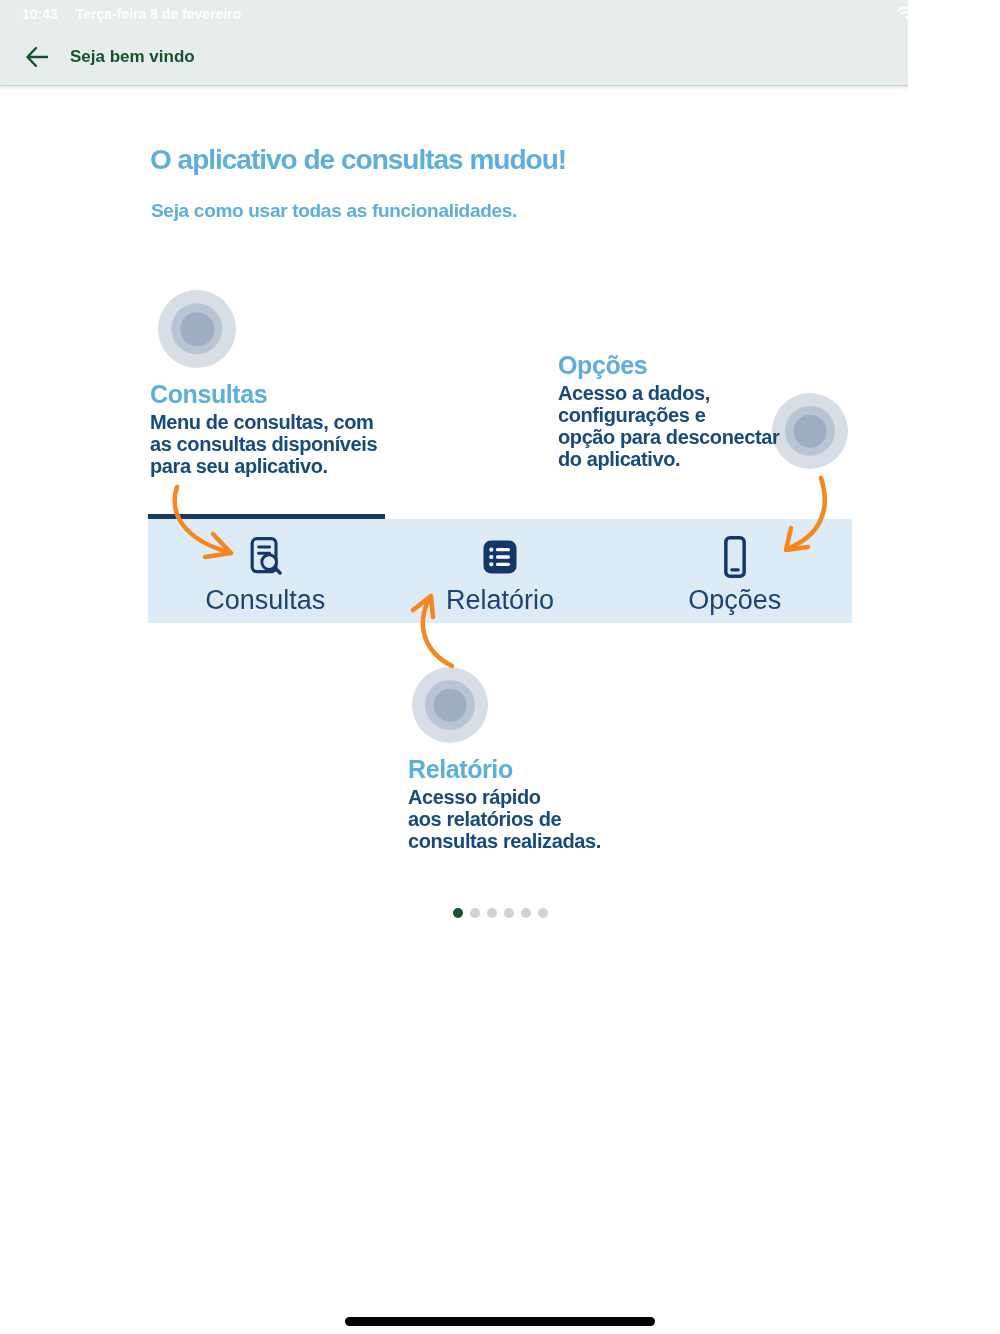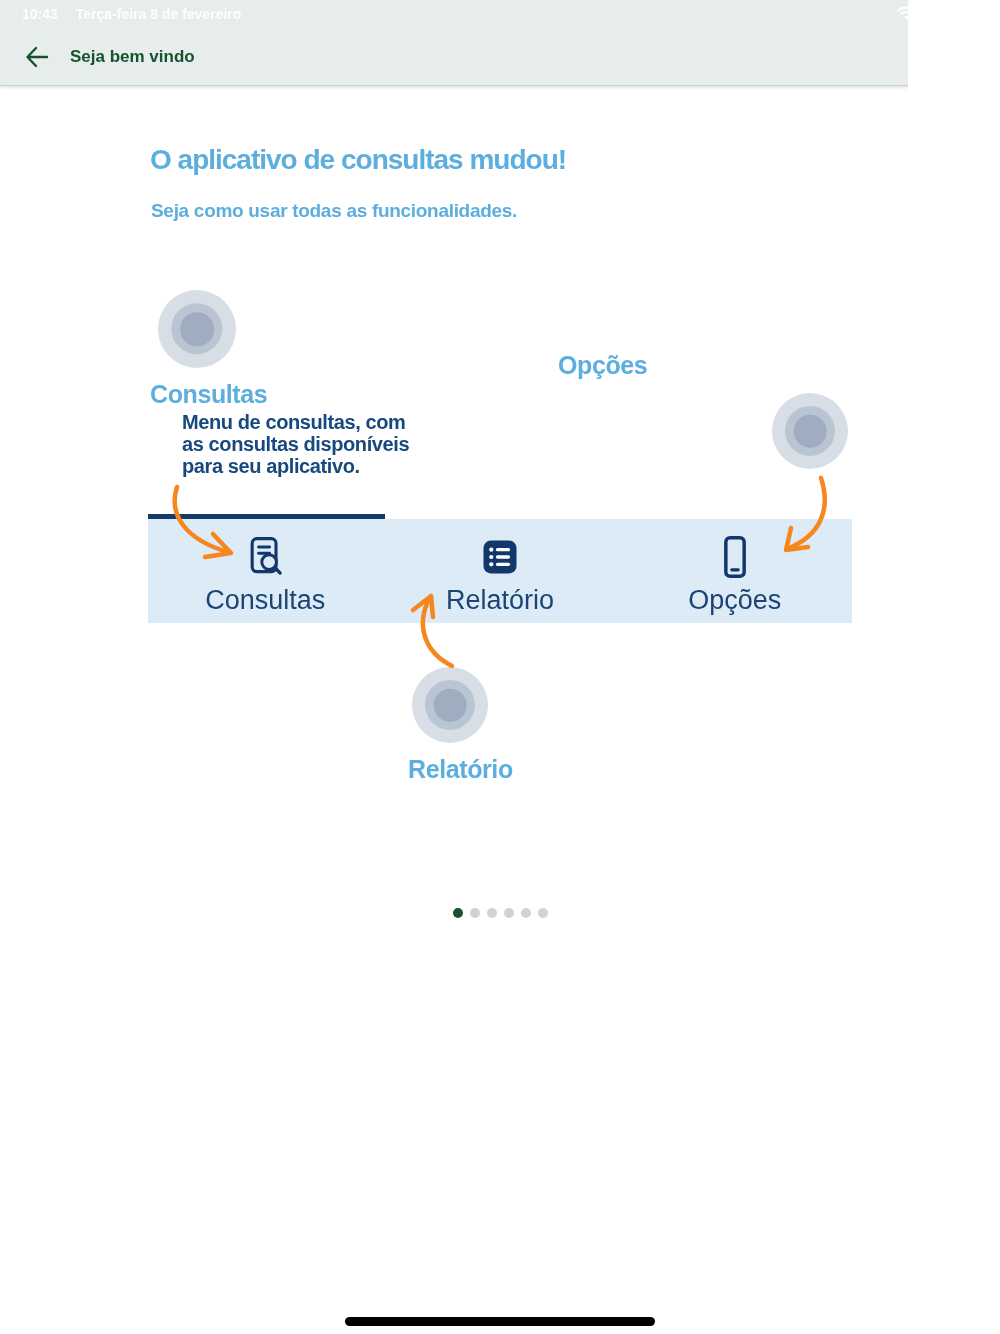--- a/index.html
+++ b/index.html
@@ -62,21 +62,21 @@
   .rings-opcoes    { left: 772px; top: 393px; width: 76px; height: 76px; }
   .rings-relatorio { left: 412px; top: 667px; width: 76px; height: 76px; }
 
   
   .callout-title { position: absolute; color: #5caede; font-size: 25px; font-weight: bold; letter-spacing: -0.4px; }
   .callout-desc  {
     position: absolute; color: #17497e; font-size: 20px; font-weight: bold;
     letter-spacing: -0.4px; line-height: 22px; white-space: pre-line;
   }
   .t-consultas { left: 150px; top: 380px; }
-  .d-consultas { left: 150px; top: 411px; margin-left: 32px; }
+  .d-consultas { left: 150px; top: 411px; }
   .t-opcoes    { left: 558px; top: 351px; }
   .d-opcoes    { left: 558px; top: 382px; }
   .t-relatorio { left: 408px; top: 755px; }
   .d-relatorio { left: 408px; top: 786px; }
 
   
   .tab-indicator {
     position: absolute; left: 148px; top: 514px; width: 237px; height: 5px;
     background: #133a68;
   }
@@ -156,22 +156,29 @@
       <div class="mid"></div>
       <div class="core"></div>
     </div>
 
   <div class="callout-title t-consultas">Consultas</div>
   <div class="callout-desc d-consultas">Menu de consultas, com
 as consultas disponíveis
 para seu aplicativo.</div>
 
   <div class="callout-title t-opcoes">Opções</div>
+  <div class="callout-desc d-opcoes">Acesso a dados,
+configurações e
+opção para desconectar
+do aplicativo.</div>
 
   <div class="callout-title t-relatorio">Relatório</div>
+  <div class="callout-desc d-relatorio">Acesso rápido
+aos relatórios de
+consultas realizadas.</div>
 
   <div class="tab-indicator"></div>
 
   <div class="tab-bar">
     <div class="tab-item">
       <svg class="tab-icon" viewBox="0 0 48 48">
         <rect x="10" y="4" width="26" height="36" rx="5" fill="none" stroke="#14376b" stroke-width="3.4"></rect>
         <line x1="17" y1="13" x2="29" y2="13" stroke="#14376b" stroke-width="3.2" stroke-linecap="round"></line>
         <line x1="17" y1="20" x2="29" y2="20" stroke="#14376b" stroke-width="3.2" stroke-linecap="round"></line>
         <circle cx="28.5" cy="29.5" r="8" fill="#ddebf6" stroke="#14376b" stroke-width="3.2"></circle>

